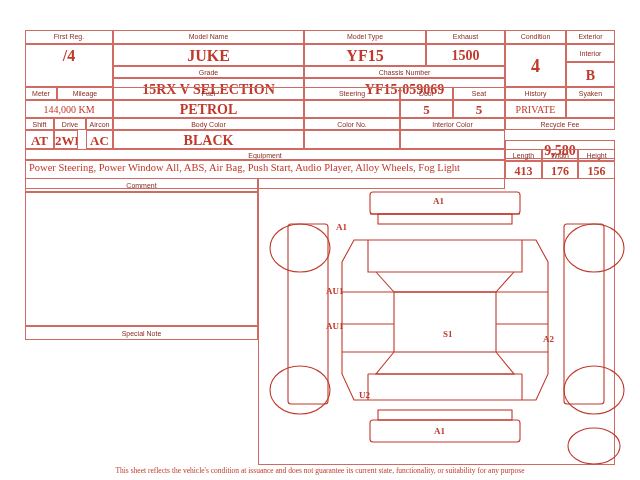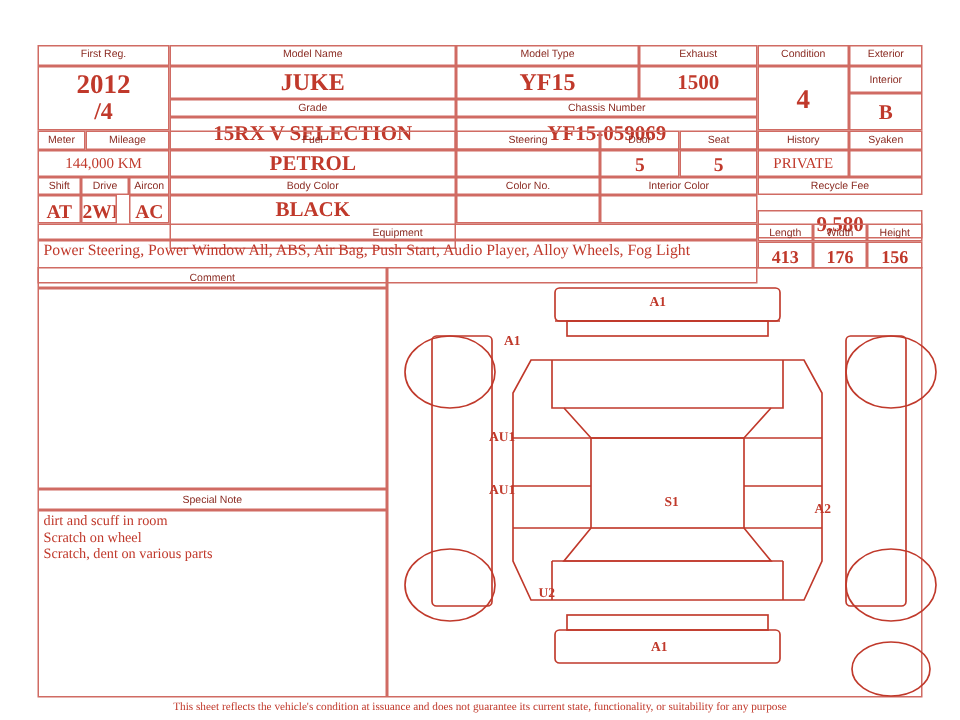--- a/index.html
+++ b/index.html
@@ -126,21 +126,20 @@
 
 
   <div class="cell-lbl" style="left:25px; top:30px; width:88px; height:14px;">First Reg.</div>
   <div class="cell-lbl" style="left:113px; top:30px; width:191px; height:14px;">Model Name</div>
   <div class="cell-lbl" style="left:304px; top:30px; width:122px; height:14px;">Model Type</div>
   <div class="cell-lbl" style="left:426px; top:30px; width:79px; height:14px;">Exhaust</div>
   <div class="cell-lbl" style="left:505px; top:30px; width:61px; height:14px;">Condition</div>
   <div class="cell-lbl" style="left:566px; top:30px; width:49px; height:14px;">Exterior</div>
 
   <div class="cell-val" style="left:25px; top:44px; width:88px; height:43px; padding-top:2px;">
-    <div class="val v18" style="line-height:19px;">2012</div>
     <div class="val v16" style="line-height:17px;">/4</div>
   </div>
 
   <div class="cell-val v16" style="left:113px; top:44px; width:191px; height:22px; line-height:22px;">JUKE</div>
   <div class="cell-val v16" style="left:304px; top:44px; width:122px; height:22px; line-height:22px;">YF15</div>
   <div class="cell-val v14" style="left:426px; top:44px; width:79px; height:22px; line-height:22px;">1500</div>
 
   <div class="cell-val v18" style="left:505px; top:44px; width:61px; height:43px; line-height:43px;">4</div>
   <div class="cell-lbl" style="left:566px; top:44px; width:49px; height:18px; line-height:18px;">Interior</div>
   <div class="cell-val v14" style="left:566px; top:62px; width:49px; height:25px; line-height:25px;">B</div>
@@ -169,21 +168,21 @@
   <div class="cell-val v10" style="left:566px; top:100px; width:49px; height:18px; line-height:18px; font-weight:normal;"></div>
 
   <div class="cell-lbl" style="left:25px; top:118px; width:29px; height:12px;">Shift</div>
   <div class="cell-lbl" style="left:54px; top:118px; width:32px; height:12px;">Drive</div>
   <div class="cell-lbl" style="left:86px; top:118px; width:27px; height:12px;">Aircon</div>
   <div class="cell-val v13" style="left:25px; top:130px; width:29px; height:19px; line-height:19px;">AT</div>
   <div class="cell-val v13" style="left:54px; top:130px; width:24px; height:19px; line-height:19px;">2WD</div>
   <div class="cell-val v13" style="left:86px; top:130px; width:27px; height:19px; line-height:19px;">AC</div>
 
   <div class="cell-lbl" style="left:113px; top:118px; width:191px; height:12px;">Body Color</div>
-  <div class="cell-val v14" style="left:113px; top:130px; width:191px; height:36px; line-height:19px;">BLACK</div>
+  <div class="cell-val v14" style="left:113px; top:130px; width:191px; height:19px; line-height:19px;">BLACK</div>
   <div class="cell-lbl" style="left:304px; top:118px; width:96px; height:12px;">Color No.</div>
   <div class="cell-val v12" style="left:304px; top:130px; width:96px; height:19px; line-height:19px;"></div>
   <div class="cell-lbl" style="left:400px; top:118px; width:105px; height:12px;">Interior Color</div>
   <div class="cell-val v12" style="left:400px; top:130px; width:105px; height:19px; line-height:19px;"></div>
 
   <div class="cell-lbl" style="left:505px; top:118px; width:110px; height:12px;">Recycle Fee</div>
   <div class="cell-val v14" style="left:505px; top:140px; width:110px; height:19px; line-height:19px;">9,580</div>
 
   <div class="cell-lbl" style="left:25px; top:149px; width:480px; height:11px;">Equipment</div>
   <div class="box" style="left:25px; top:160px; width:480px; height:29px;">
@@ -199,27 +198,20 @@
 
   <div class="box" style="left:25px; top:178px; width:233px; height:14px;">
     <div class="comment-lbl" style="padding-top:2px;">Comment</div>
   </div>
   <div class="box" style="left:25px; top:192px; width:233px; height:134px;">
     <div class="equip-text" style="position:static;"></div>
   </div>
 
   <div class="box" style="left:25px; top:326px; width:233px; height:14px;">
     <div class="comment-lbl" style="padding-top:2px;">Special Note</div>
-  </div>
-  <div class="box" style="left:25px; top:340px; width:233px; height:125px;">
-    <div style="padding:2px 0 0 3px;">
-      <div class="special-text" style="position:static; padding-left:0;">dirt and scuff in room</div>
-      <div class="special-text" style="position:static; padding-left:0;">Scratch on wheel</div>
-      <div class="special-text" style="position:static; padding-left:0;">Scratch, dent on various parts</div>
-    </div>
   </div>
 
   <div class="box" style="left:258px; top:178px; width:357px; height:287px;"></div>
 
   <div class="diagram">
     <svg width="378" height="288" viewBox="0 0 378 288">
       <g fill="none" stroke="#c0392b" stroke-width="1.1">
 
         <rect x="112" y="14" width="150" height="22" rx="3"></rect>
         <line x1="112" y1="36" x2="262" y2="36"></line>

